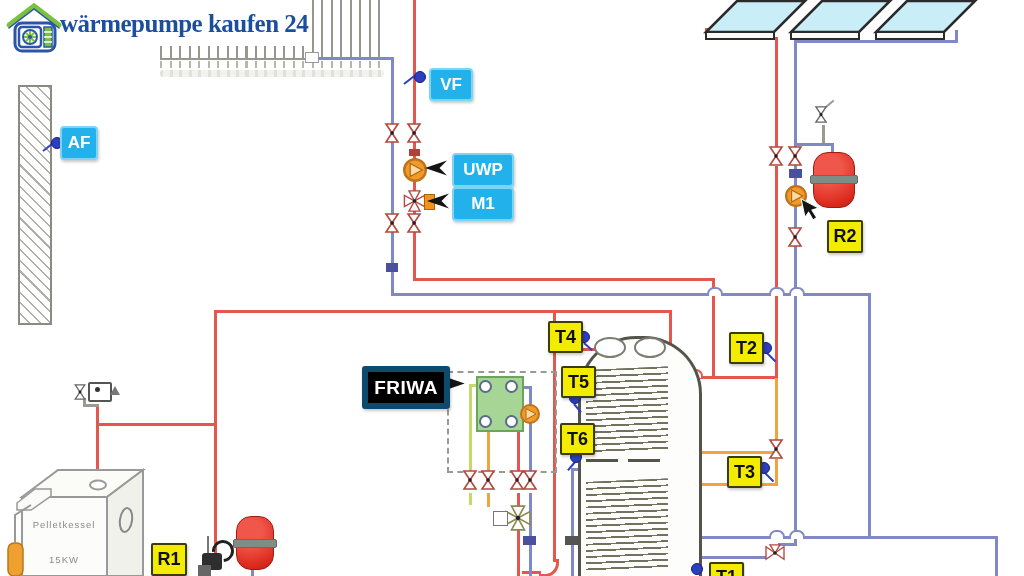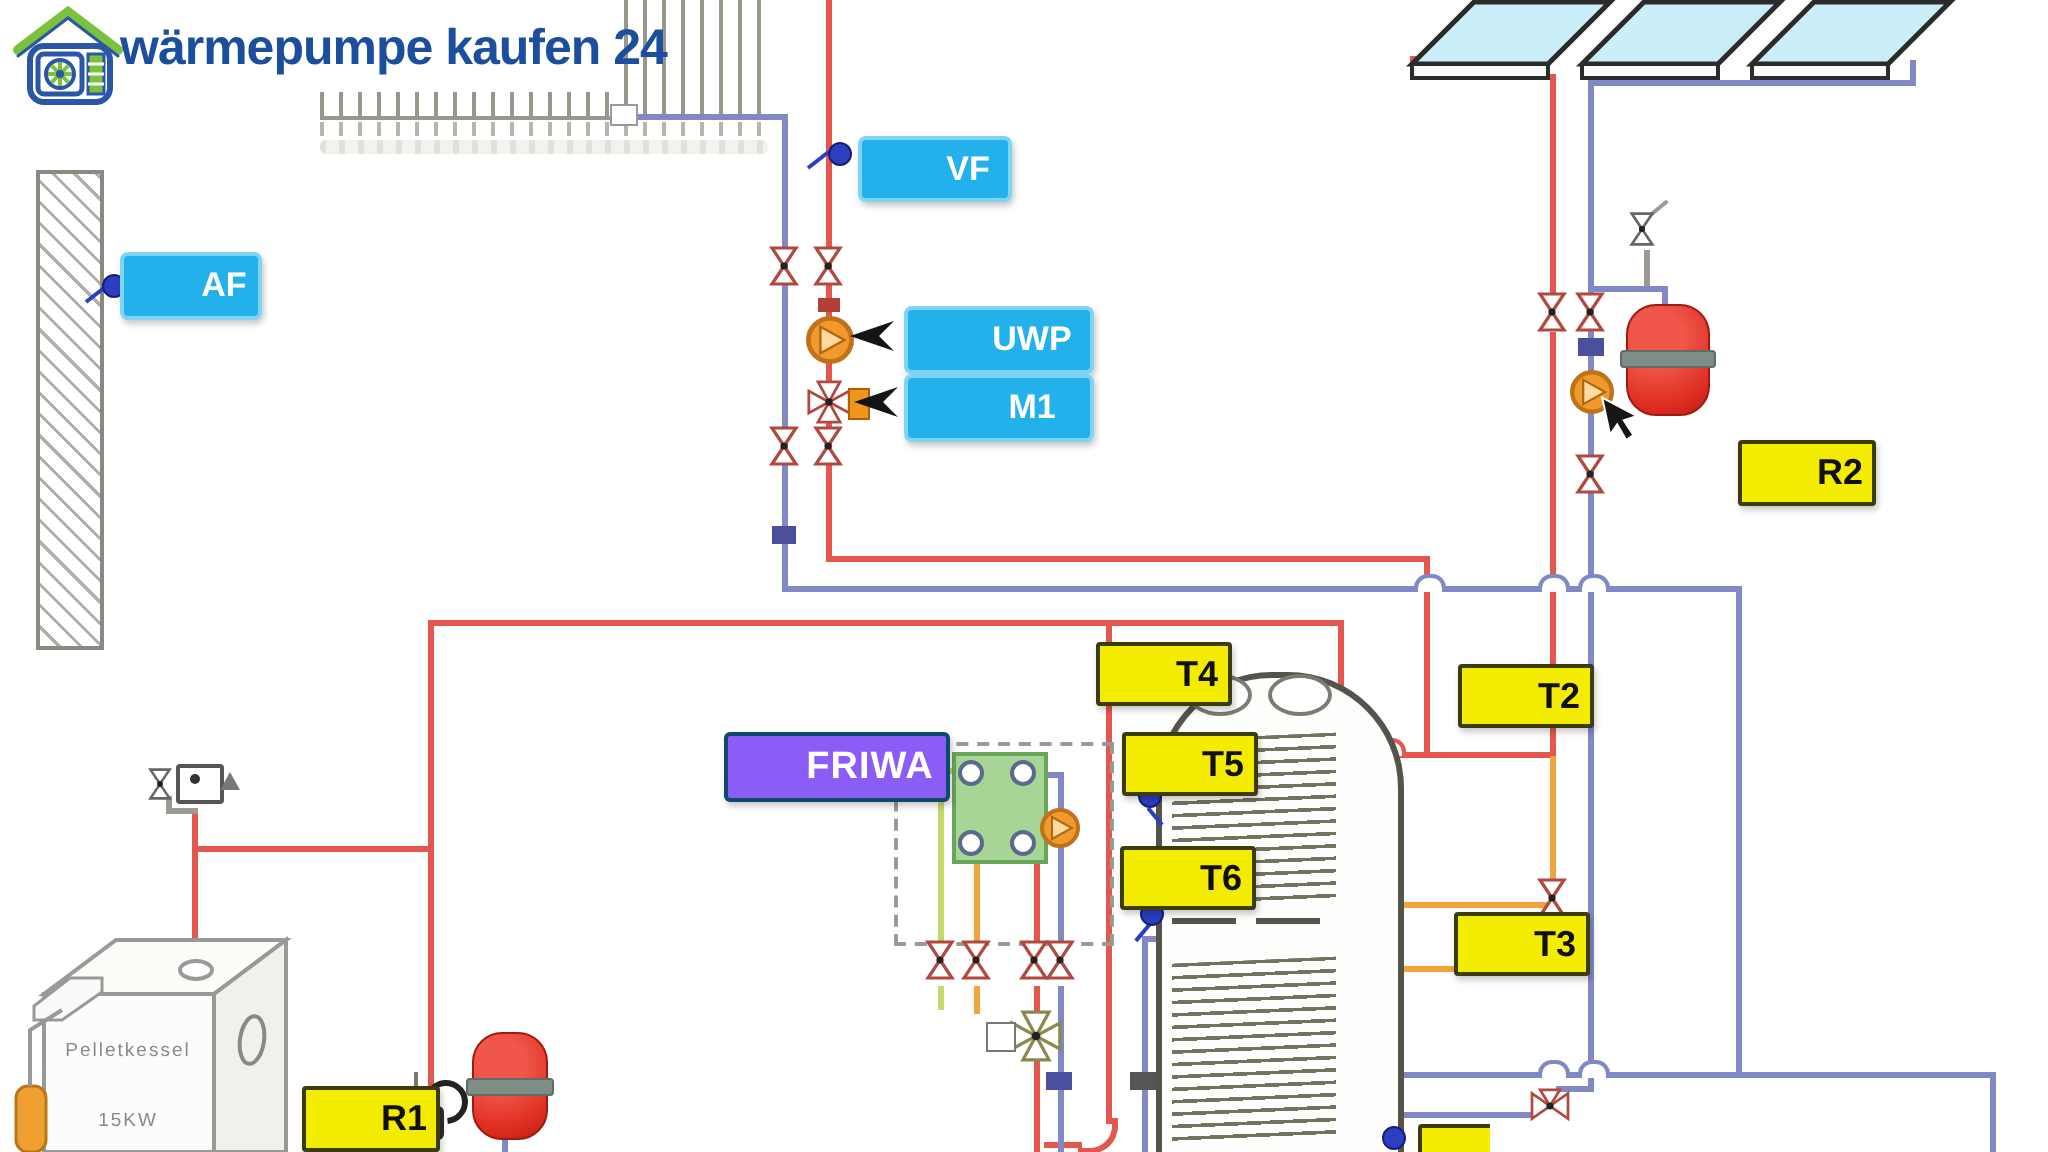--- a/index.html
+++ b/index.html
@@ -10,26 +10,26 @@
   .red{background:#e4574e;} .blu{background:#8089c6;} .org{background:#f2a33c;}
   .grn{background:#c3d96a;} .dkb{background:#4a4f9e;} .dkr{background:#b04038;} .gry{background:#9a9a92;}
   .vlv{position:absolute;color:#b0493f;}
   .hop{position:absolute;width:12px;height:7px;background:#fff;border:2.5px solid #8089c6;
        border-bottom:none;border-radius:7px 7px 0 0;}
   .hopr{border-color:#e4574e;}
   .port{position:absolute;width:8px;height:8px;background:#fff;border:1.5px solid #8a8a80;border-radius:50%;}
   .dot{position:absolute;width:10px;height:10px;background:#2b3fc0;border:1px solid #141f78;border-radius:50%;z-index:7;}
   .sln{position:absolute;height:2px;background:#2b3fc0;transform-origin:left center;z-index:6;}
   .lbl{position:absolute;display:flex;align-items:center;justify-content:center;z-index:8;
-       box-shadow:1px 2px 3px rgba(0,0,0,.22);padding-left:33px;}
+       box-shadow:1px 2px 3px rgba(0,0,0,.22);}
   .lblc{background:#22b1ea;border:2px solid #7fd3f5;border-radius:4px;color:#fff;
         font-weight:bold;font-size:17px;}
   .lbly{background:#f4ec00;border:2px solid #3c3c08;border-radius:2px;color:#101010;
         font-weight:bold;font-size:18px;}
-  .lblg{background:#8b5cf6;border:2px solid #0c4a6e;border-radius:3px;color:#fff;
+  .lblg{background:#000000;border:6px solid #0c4a6e;border-radius:3px;color:#fff;
         font-weight:bold;font-size:19px;letter-spacing:.5px;}
   .wall{position:absolute;left:18px;top:85px;width:30px;height:236px;background:#fff;border:2px solid #8a8a82;
         background-image:repeating-linear-gradient(45deg,transparent 0 6px,#b0b0a8 6px 7.5px);}
   .radiator{position:absolute;left:160px;top:0;width:224px;height:58px;
         background:repeating-linear-gradient(90deg,#98978c 0 2px,transparent 2px 9.5px);
         border-bottom:2.5px solid #98978c;}
   .radfeet{position:absolute;left:160px;top:61px;width:224px;height:7px;opacity:.85;
         background:repeating-linear-gradient(90deg,#aaa99e 0 2px,transparent 2px 9.5px);}
   .radshadow{position:absolute;left:160px;top:70px;width:224px;height:7px;opacity:.55;border-radius:3px;
         background:repeating-linear-gradient(90deg,#c9c9c0 0 3px,#e7e7e0 3px 9.5px);}
@@ -42,21 +42,21 @@
   .vessel{position:absolute;border-radius:15px;z-index:4;
         background:radial-gradient(circle at 35% 30%,#f0574a 0 30%,#dd2c1f 75%,#b81f14 100%);
         border:1px solid #9e1b10;}
   .vband{position:absolute;background:#7e8e86;border:1px solid #5e6e66;border-radius:2px;z-index:5;}
   .hx{position:absolute;left:476px;top:376px;width:44px;height:52px;background:#a6d596;
         border:2px solid #6aa55a;z-index:3;}
   .hxport{position:absolute;width:9px;height:9px;background:#fff;border:2px solid #596b8a;border-radius:50%;z-index:4;}
   .friwabox{position:absolute;left:447px;top:371px;width:106px;height:98px;border:2px dashed #9a9a94;z-index:0;}
   .logoback{position:absolute;left:0;top:0;width:312px;height:46px;background:#fff;z-index:5;}
   .logotext{position:absolute;left:60px;top:10px;z-index:6;color:#1b4f9e;
-        font-family:Liberation Sans, sans-serif;font-weight:bold;font-size:25px;letter-spacing:-0.5px;}
+        font-family:Liberation Serif, serif;font-weight:bold;font-size:25px;letter-spacing:-0.5px;}
   .t1clip{position:absolute;left:709px;top:562px;width:36px;height:14px;overflow:hidden;z-index:8;}
   svg.icon{position:absolute;z-index:6;overflow:visible;}
 </style>
 </head>
 <body>
 
 <div id="canvas">
 
   <svg width="0" height="0" style="position:absolute">
     <defs>
@@ -215,21 +215,21 @@
     </svg>
   <svg class="icon vlv" style="left:815px;top:106px;color:#666" width="12" height="17" viewBox="0 0 14 20">
       <use href="#valve"></use>
     </svg>
   <div class="pp gry" style="left:824px;top:103px;width:11px;height:2px;transform:rotate(-40deg)"></div>
   <div class="vessel" style="left:813px;top:152px;width:40px;height:54px"></div>
   <div class="vband" style="left:810px;top:175px;width:46px;height:7px"></div>
   <svg class="icon" style="left:801px;top:197px;transform:rotate(-12deg);z-index:9" width="20" height="24" viewBox="0 0 14 19">
       <use href="#cursor"></use>
     </svg>
-  <div class="lbl lbly" style="left:869px;top:220px;width:32px;height:29px">R2</div>
+  <div class="lbl lbly" style="left:827px;top:220px;width:32px;height:29px">R2</div>
   <svg class="icon vlv" style="left:769px;top:439px" width="14" height="20" viewBox="0 0 14 20">
       <use href="#valve"></use>
     </svg>
   <svg class="icon vlv" style="left:762px;top:544px" width="26" height="18" viewBox="0 0 22 20">
       <use href="#valve3"></use>
     </svg>
 
   <div class="sln" style="left:404px;top:83px;width:13px;transform:rotate(-38deg)"></div>
   <div class="dot" style="left:414px;top:71px"></div>
   <div class="lbl lblc" style="left:429px;top:68px;width:40px;height:29px">VF</div>

